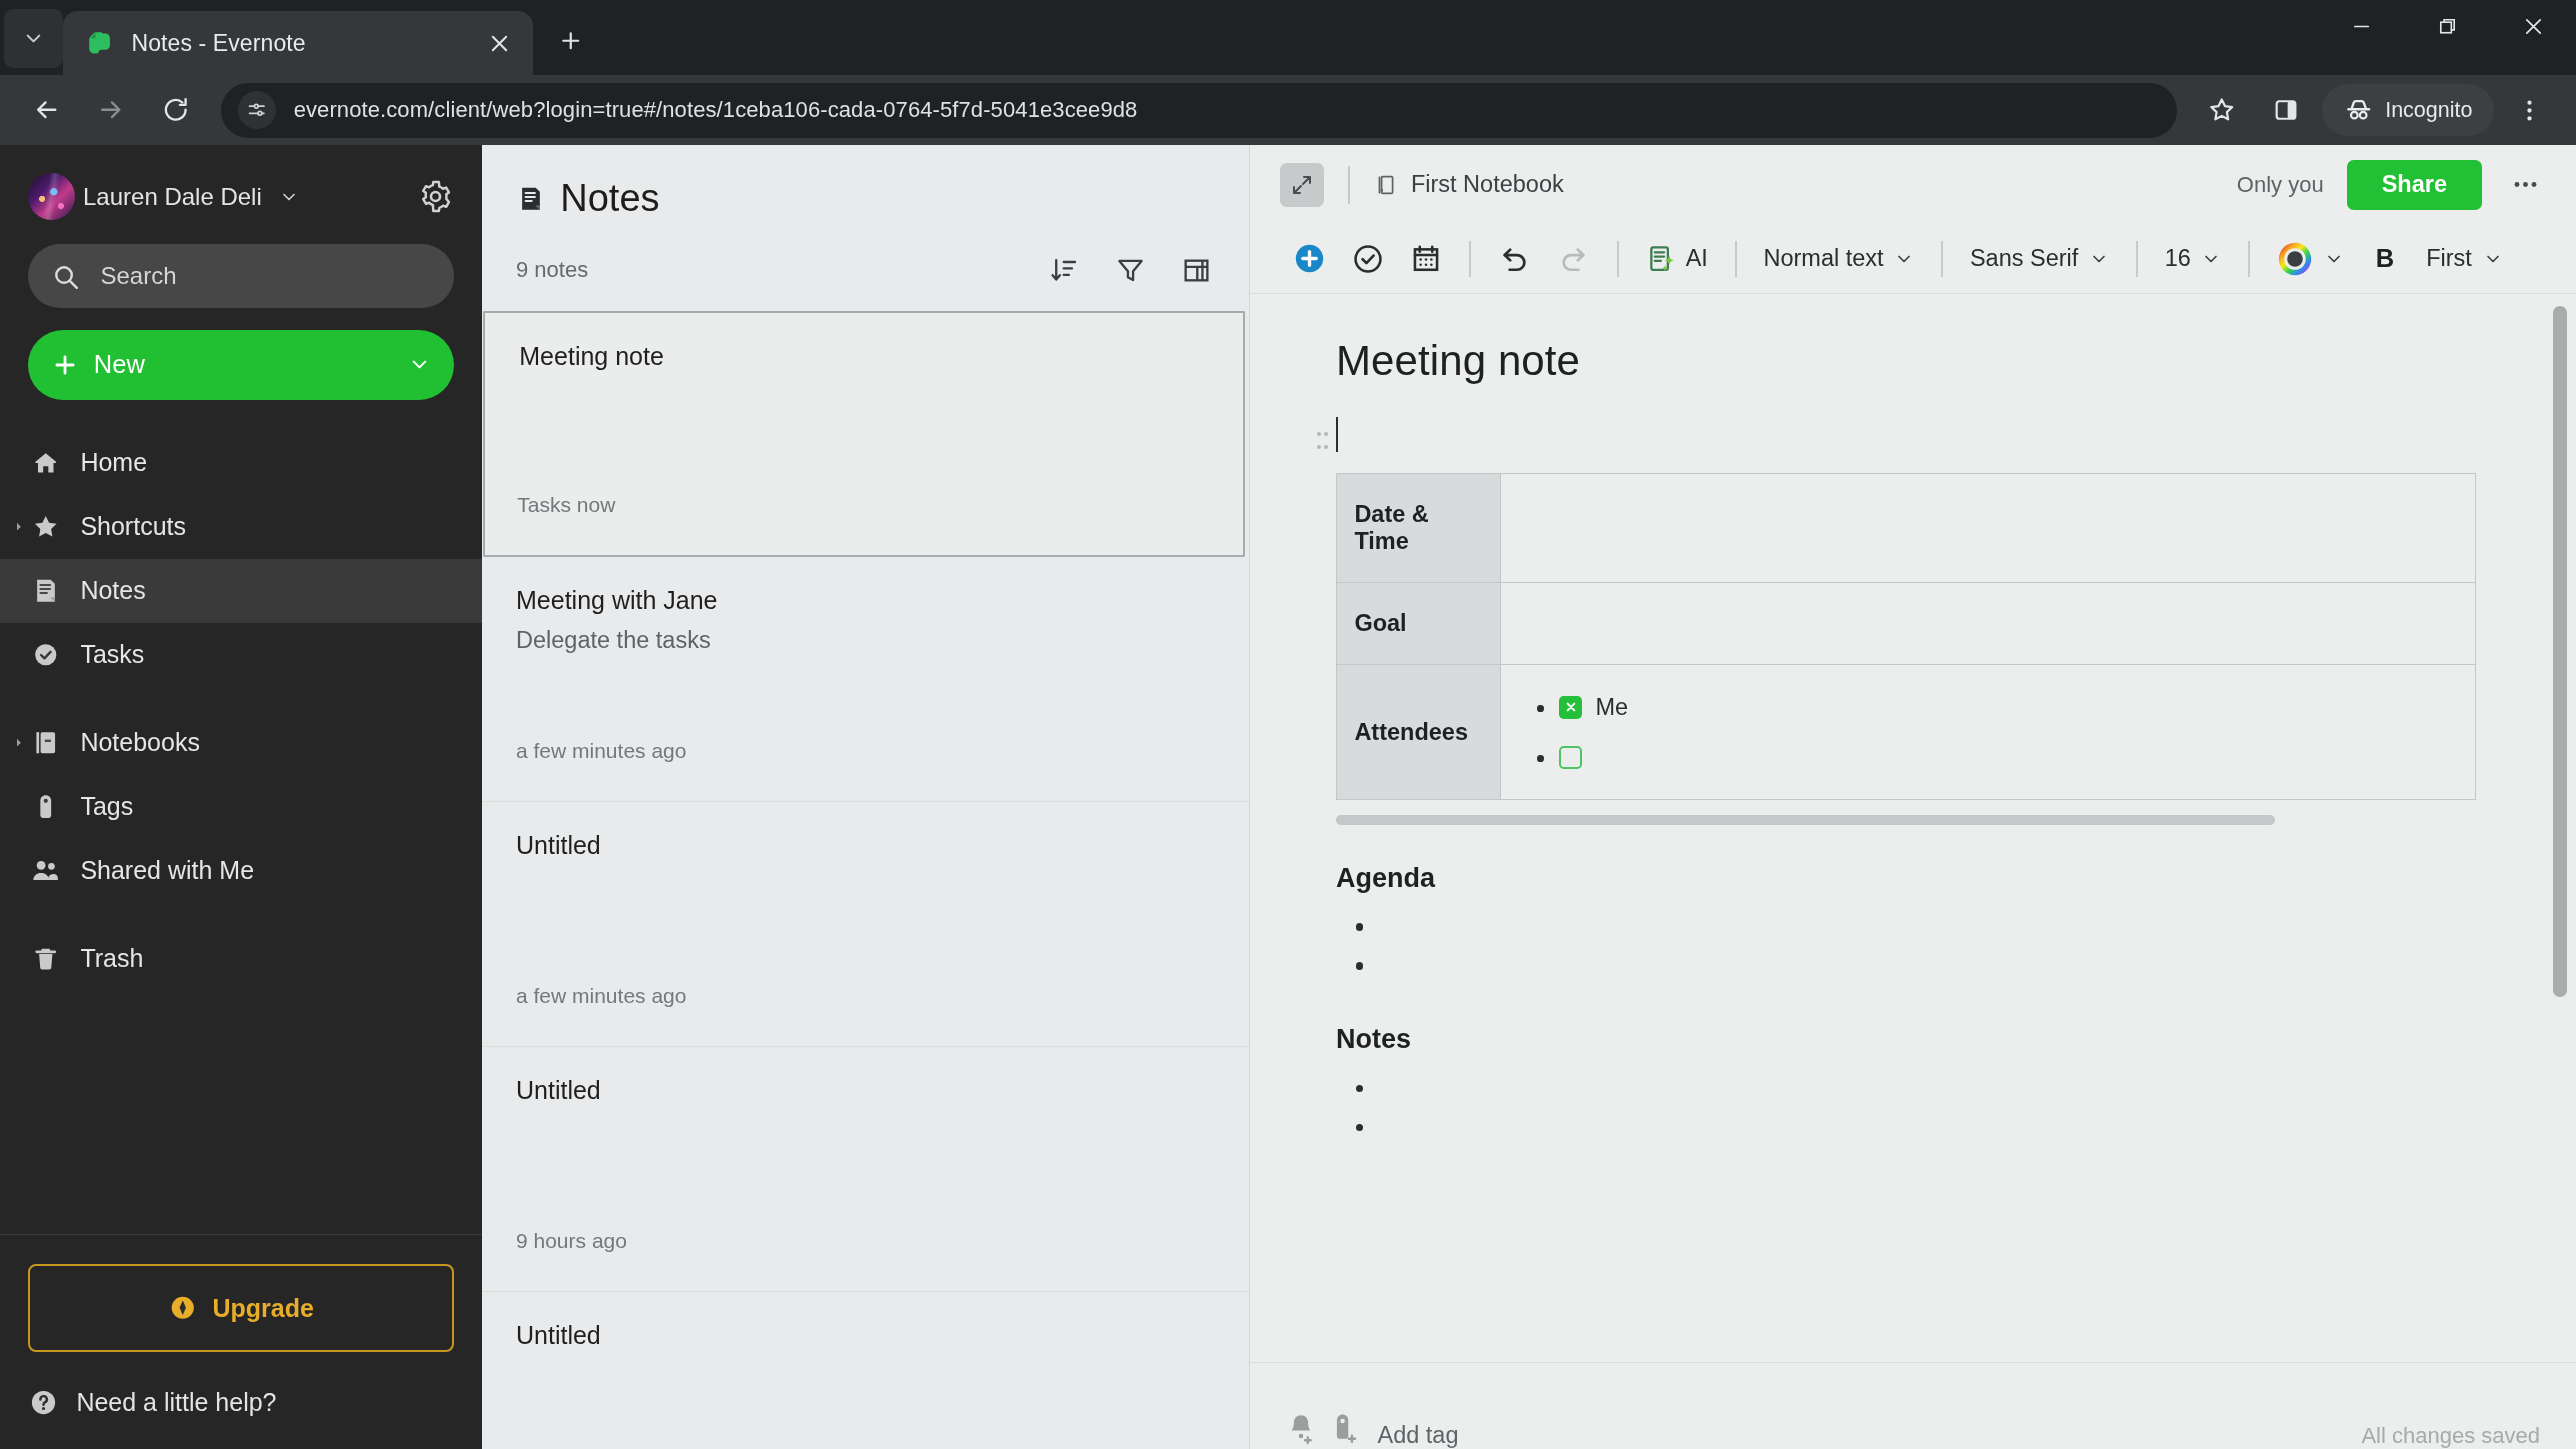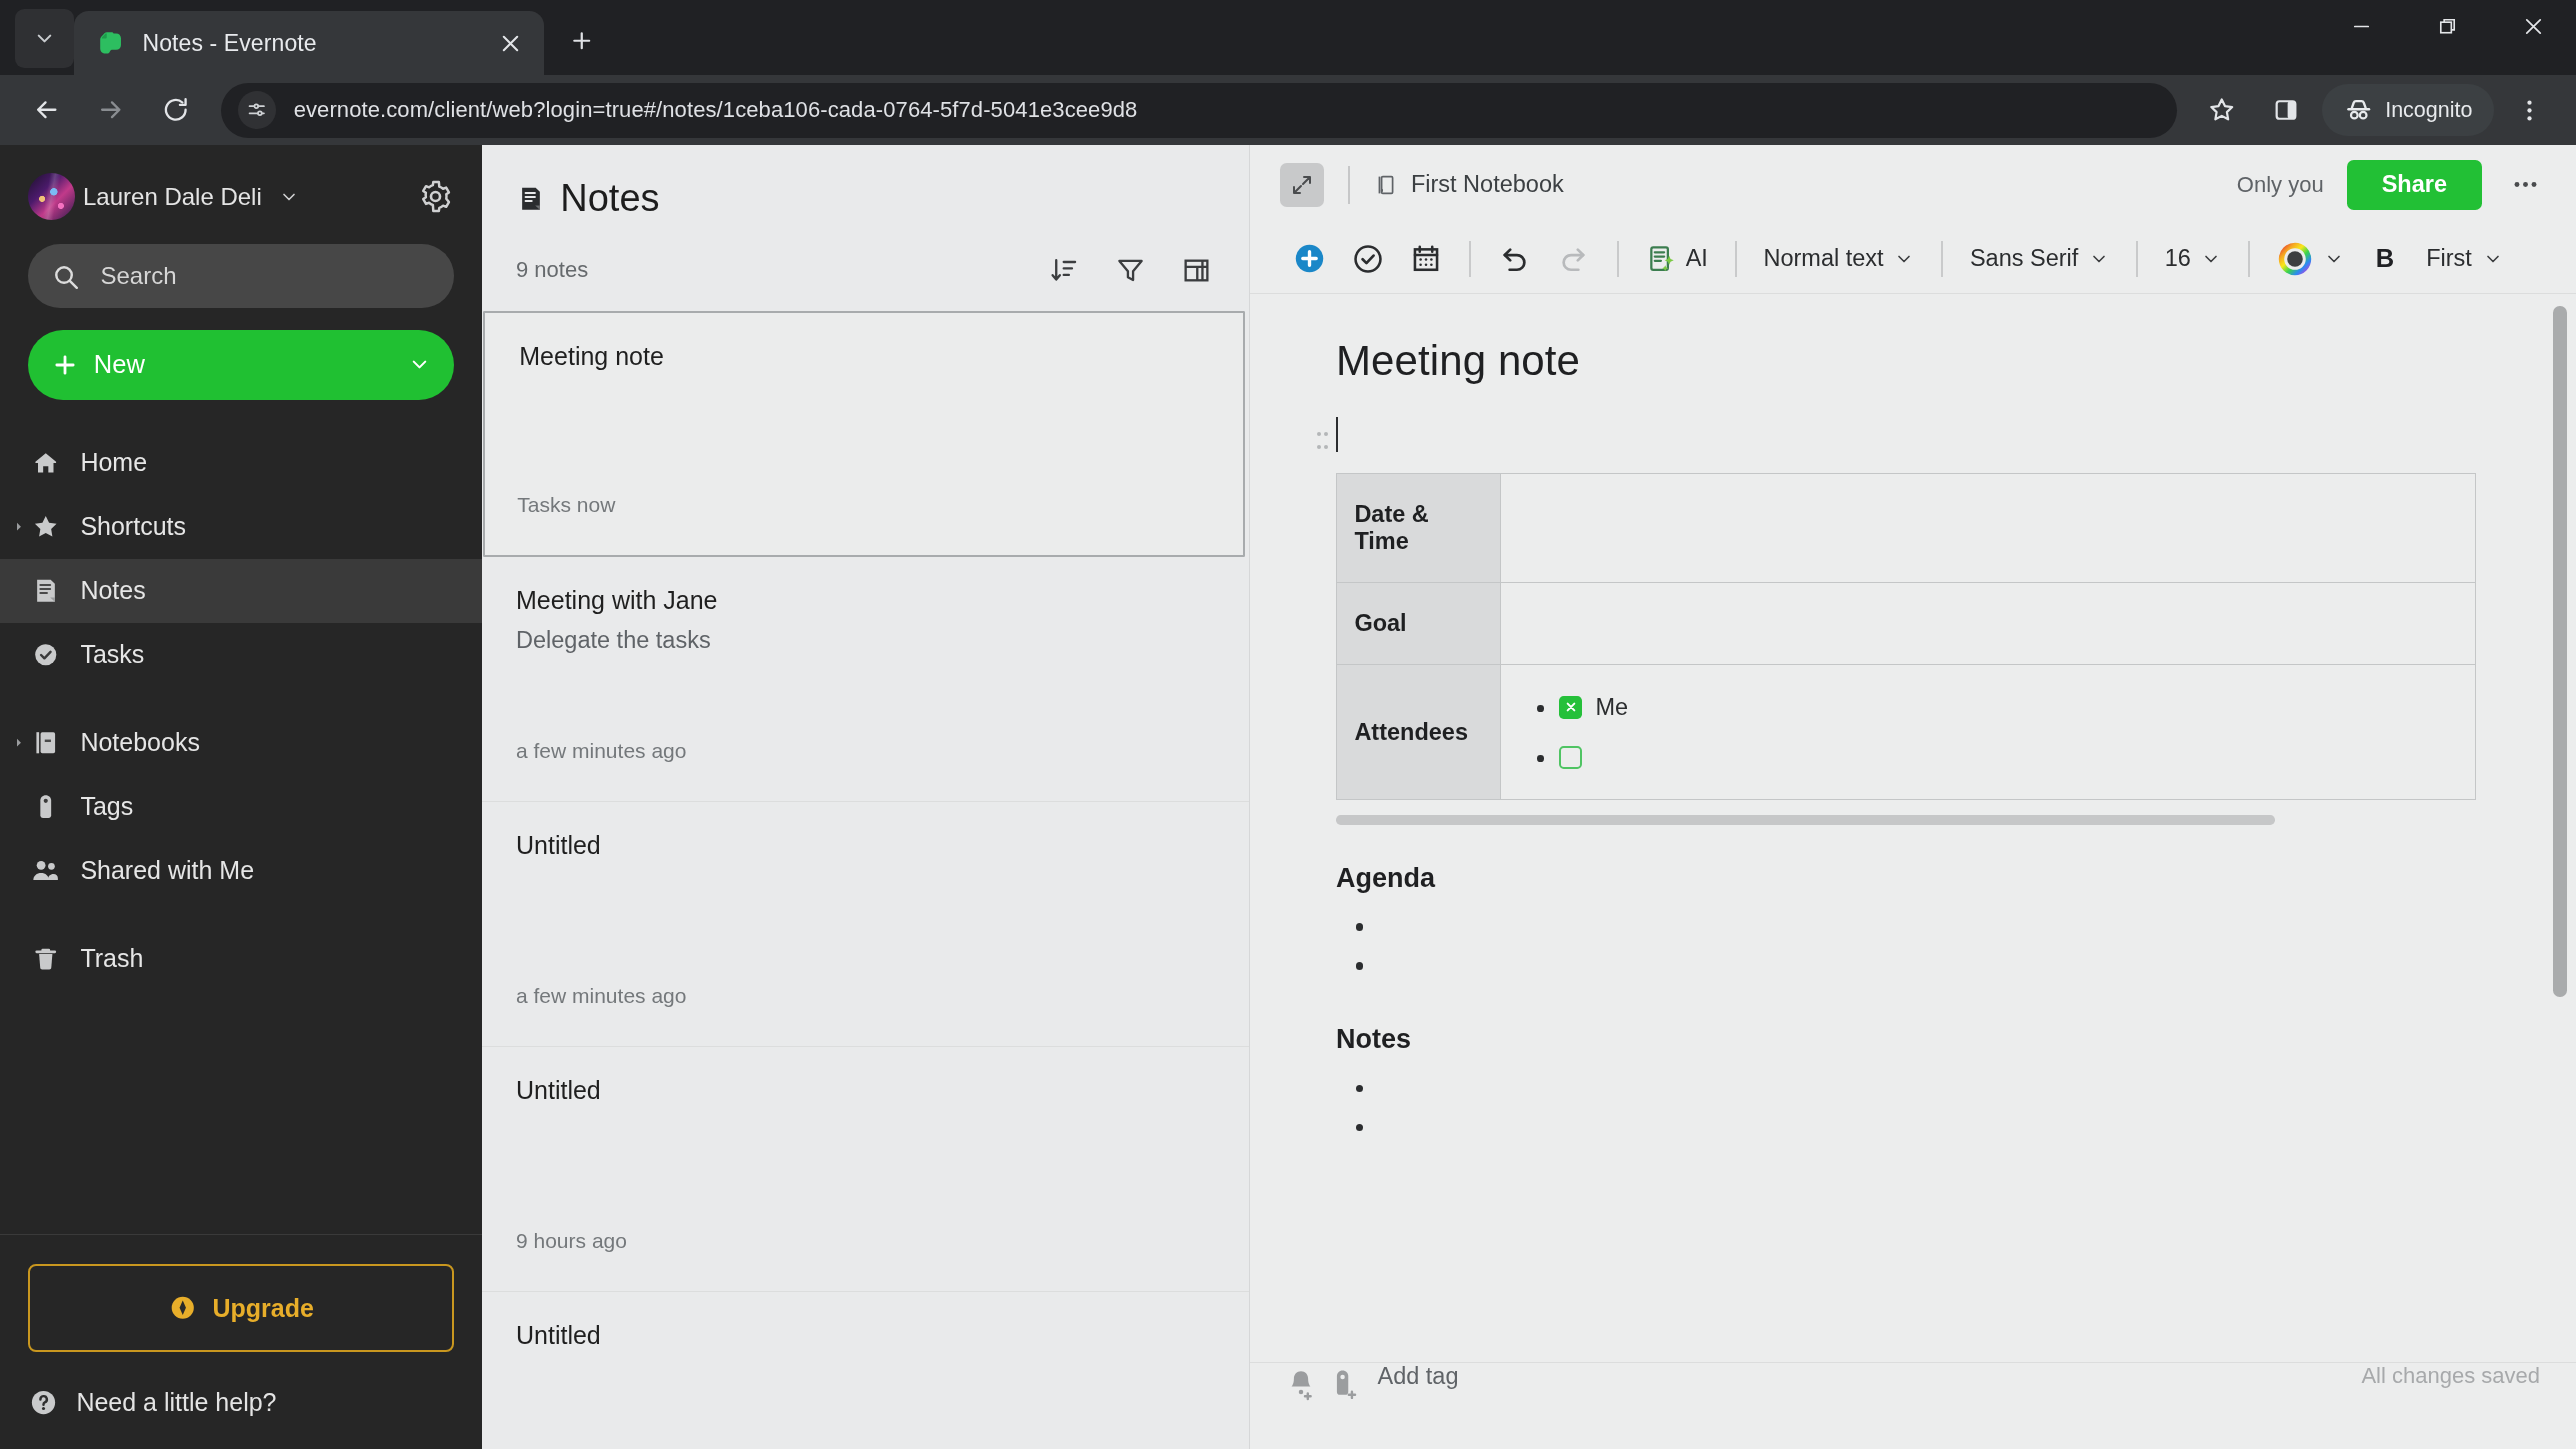--- a/index.html
+++ b/index.html
@@ -8,21 +8,21 @@
     font-family: "Liberation Sans", sans-serif;
     background: #202124;
     overflow: hidden;
   }
 
   
   .browser { width: 2576px; height: 1449px; display: flex; flex-direction: column; background:#202124; }
 
   .tabstrip {
     height: 75px; background:#202124; display:flex; align-items:flex-end;
-    padding-left: 15px; position: relative;
+    padding-left: 4px; position: relative;
   }
   .tab-list-btn {
     width: 59px; height: 59px; margin-bottom: 6.7px; border-radius: 9.4px;
     background:#2f3033; display:flex; align-items:center; justify-content:center;
     flex: 0 0 auto;
   }
   .tab {
     height: 64px; width: 470px; background:#35373a; border-radius: 14.8px 14.8px 0 0;
     display:flex; align-items:center; padding: 0 16px 0 23px; gap: 16px;
     position: relative;
@@ -216,21 +216,21 @@
     content:""; position:absolute; left: 20px; top: 14.8px; width: 7.4px; height: 7.4px;
     border-radius:50%; background:#2b2d2f;
   }
 
   .ed-vscroll {
     position:absolute; right: 9.4px; top: 12px; width: 13.4px; height: 691px;
     background:#a9abac; border-radius: 6.7px;
   }
 
   .ed-foot {
-    height: 87px; border-top: 1.3px solid #dcdddd; display:flex; align-items:flex-start;
+    height: 87px; border-top: 1.3px solid #dcdddd; display:flex; align-items:flex-end;
     padding: 0 36px 0 29.5px; gap: 1px;
   }
   .ft-ico { width: 42px; height: 42px; display:flex; align-items:center; justify-content:center; flex:0 0 auto;}
   .ft-addtag { font-size: 23.5px; color:#5f6367; margin-left: 12px; }
   .ft-saved { margin-left:auto; font-size: 22px; color:#a7a9ab; }
 
   svg { display:block; }
 </style>
 </head>
 <body>

